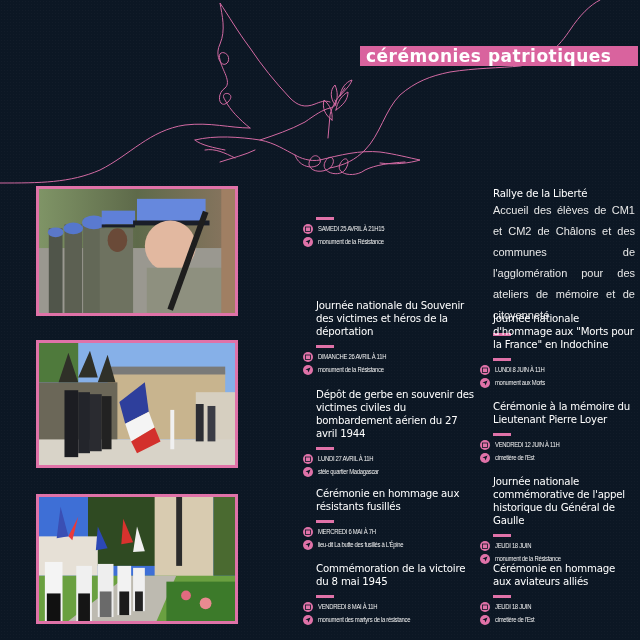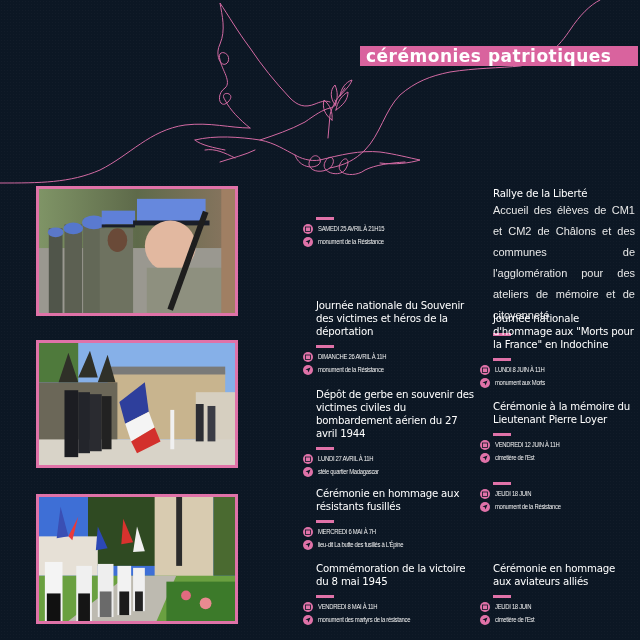--- a/index.html
+++ b/index.html
@@ -380,20 +380,21 @@
           <svg viewBox="0 0 6 6">
             <path d="M5.5 0.5 L0.5 2.5 L2.8 3.2 L3.5 5.5 Z" fill="#0c1724"></path>
           </svg>
         </span>
         <span class="meta-text">cimetière de l'Est</span>
       </div>
   </div>
 </div>
 
 <div class="event col-right" style="top:475px;">
+  <div class="event-title">Journée nationale commémorative de l'appel historique du Général de Gaulle</div>
   <div class="sep"></div>
   <div class="meta-block">
     <div class="meta-row">
         <span class="meta-icon">
           <svg viewBox="0 0 6 6">
             <rect x="0.5" y="1" width="5" height="4.5" fill="none" stroke="#0c1724" stroke-width="0.8"></rect>
           </svg>
         </span>
         <span class="meta-text">JEUDI 18 JUIN</span>
       </div>

